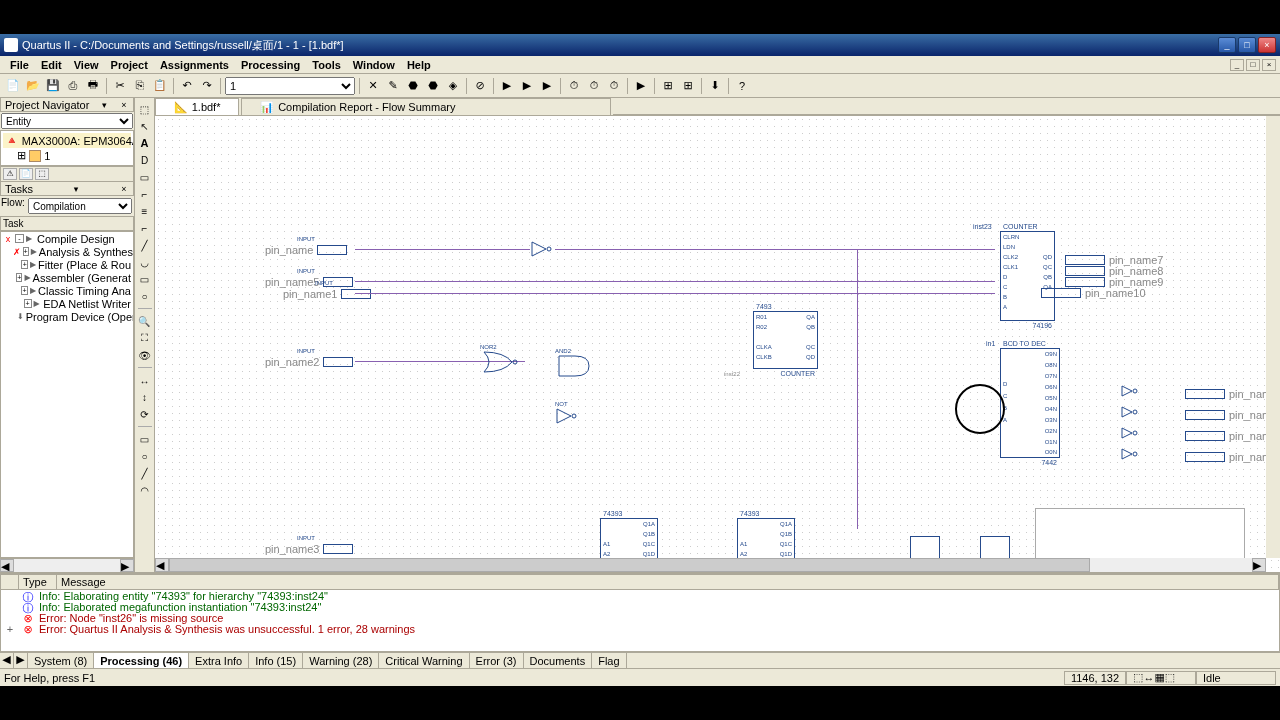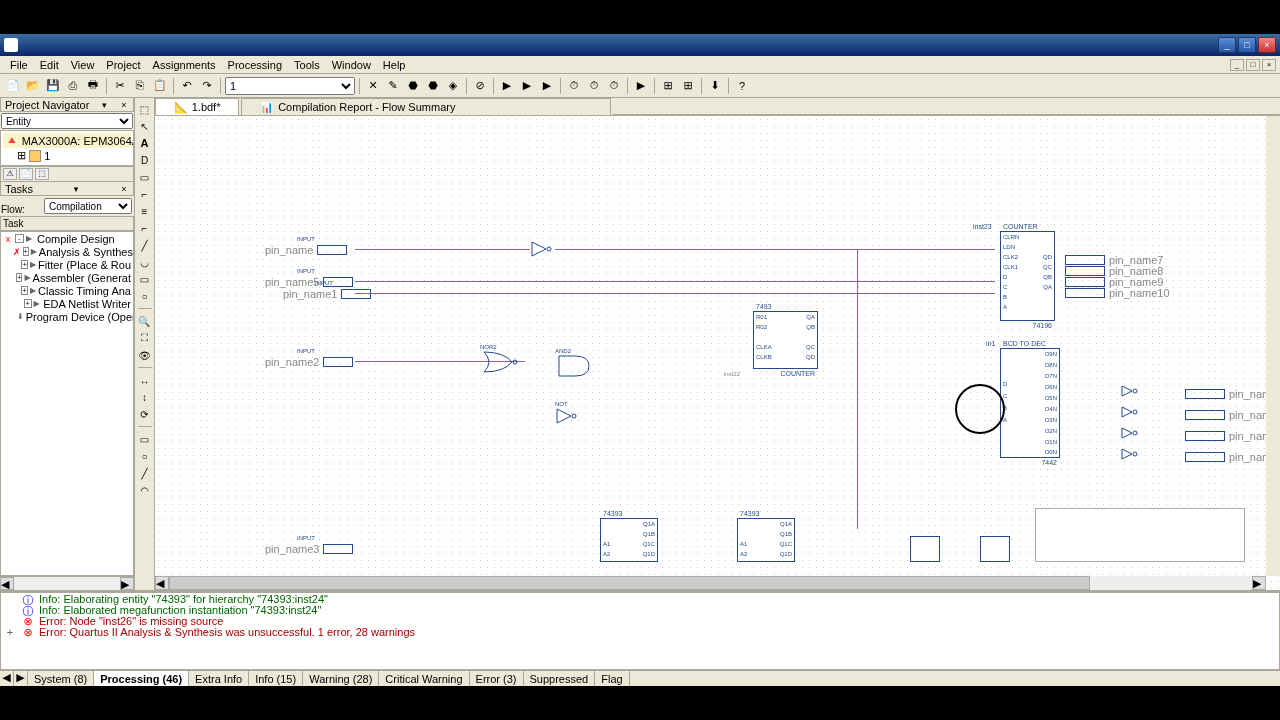--- a/index.html
+++ b/index.html
@@ -4,21 +4,21 @@
 <style>
 * { margin: 0; padding: 0; box-sizing: border-box; font-family: Tahoma, sans-serif; font-size: 11px; }
 body { background: #000; width: 1280px; height: 720px; overflow: hidden; }
 .app { position: absolute; top: 34px; left: 0; width: 1280px; height: 652px; background: #ece9d8; display: flex; flex-direction: column; }
 .titlebar { height: 22px; background: linear-gradient(to bottom, #3a6ea5, #0a246a); color: white; display: flex; align-items: center; padding: 0 4px; font-size: 11px; }
 .titlebar .icon { width: 14px; height: 14px; background: #fff; border-radius: 2px; margin-right: 4px; }
 .titlebar .spacer { flex: 1; }
 .titlebar .winbtn { width: 18px; height: 16px; margin-left: 2px; background: linear-gradient(#5a8cd6,#2858a8); border: 1px solid #1a3a6a; border-radius: 2px; display: flex; align-items: center; justify-content: center; color: white; font-size: 9px; cursor: pointer; }
 .titlebar .winbtn.close { background: linear-gradient(#e88,#c33); border-color: #822; }
 .menubar { height: 18px; background: #ece9d8; display: flex; align-items: center; padding: 0 4px; font-size: 11px; border-bottom: 1px solid #aca899; }
-.menubar span { padding: 1px 6px; cursor: pointer; }
+.menubar span { padding: 1px 6px; cursor: pointer; font-weight: bold; }
 .menubar .mdi { margin-left: auto; display: flex; }
 .menubar .mdi div { width: 14px; height: 12px; background: #ece9d8; border: 1px solid #aca899; margin-left: 2px; font-size: 8px; text-align: center; cursor: pointer; }
 .toolbar { height: 24px; background: #ece9d8; border-bottom: 1px solid #aca899; display: flex; align-items: center; padding: 0 4px; gap: 2px; }
 .toolbar .tbtn { width: 18px; height: 18px; border: 1px solid transparent; display: flex; align-items: center; justify-content: center; font-size: 11px; cursor: pointer; }
 .toolbar .sep { width: 1px; height: 16px; background: #aca899; margin: 0 2px; }
 .toolbar select { height: 18px; font-size: 11px; width: 130px; }
 .main { flex: 1; display: flex; overflow: hidden; }
 .left { width: 135px; display: flex; flex-direction: column; border-right: 1px solid #aca899; }
 .panel { background: #ece9d8; display: flex; flex-direction: column; }
 .panel-title { height: 14px; background: #ece9d8; border: 1px solid #aca899; border-top: none; padding: 0 4px; font-size: 10px; display: flex; align-items: center; }
@@ -86,20 +86,21 @@
 .status { height: 18px; background: #ece9d8; border-top: 1px solid #aca899; display: flex; align-items: center; font-size: 10px; padding: 0 4px; }
 .status .cell { border: 1px solid #aca899; padding: 0 6px; height: 14px; display:flex; align-items:center; }
 .status .spacer { flex: 1; }
 </style>
 </head>
 <body>
 
 <div class="app">
   <div class="titlebar">
     <div class="icon"></div>
+    <span>Quartus II - C:/Documents and Settings/russell/桌面/1 - 1 - [1.bdf*]</span>
     <div class="spacer"></div>
     <div class="winbtn">_</div>
     <div class="winbtn">□</div>
     <div class="winbtn close">×</div>
   </div>
 
   <div class="menubar">
     <span>File</span>
     <span>Edit</span>
     <span>View</span>
@@ -183,21 +184,21 @@
           <div class="sb">📄</div>
           <div class="sb">⬚</div>
         </div>
       </div>
       <div class="panel" style="flex:1">
         <div class="panel-title">
           <span>Tasks</span>
           <div class="pbtn">▾</div>
           <div class="pbtn">×</div>
         </div>
-        <div style="display:flex;align-items:flex-end;gap:18px;padding:1px">
+        <div style="display:flex;align-items:flex-start;gap:2px;padding:1px">
           <span style="font-size:10px">Flow:</span>
           <select style="flex:1"><option>Compilation</option></select>
         </div>
         <div style="background:#ece9d8;border:1px solid #aca899;font-size:10px;padding:1px 2px">Task</div>
         <div class="tasks-tree">
           <div class="task-row">
               <span class="st">x</span>
               <span class="exp">-</span>
               <span class="ply">▶</span>
               <span>Compile Design</span>
@@ -363,21 +364,21 @@
                 <span style="margin-left:4px;color:#888">pin_name7</span>
               </div>
             <div class="spin" style="top:149px;left:910px">
                 <div class="sym" style="width:40px"></div>
                 <span style="margin-left:4px;color:#888">pin_name8</span>
               </div>
             <div class="spin" style="top:160px;left:910px">
                 <div class="sym" style="width:40px"></div>
                 <span style="margin-left:4px;color:#888">pin_name9</span>
               </div>
-            <div class="spin" style="top:171px;left:910px">
+            <div class="spin" style="top:171px;left:886px">
                 <div class="sym" style="width:40px"></div>
                 <span style="margin-left:4px;color:#888">pin_name10</span>
               </div>
 
             <div class="sblock" style="top:232px;left:845px;width:60px;height:110px">
               <div class="hdr">BCD TO DEC</div>
               <div class="hdr" style="left:-15px">in1</div>
               <div class="ftr">7442</div>
               <div class="pin" style="top:32px;left:2px">D</div>
               <div class="pin" style="top:44px;left:2px">C</div>
@@ -490,20 +491,25 @@
               <div class="thumb"></div>
             </div>
             <div class="arr">▶</div>
         </div>
       </div>
     </div>
   </div>
 
   <div class="bottom">
     <div class="msg-wrap">
+      <div class="msg-hdr">
+        <div style="width:18px"></div>
+        <div style="width:38px">Type</div>
+        <div style="flex:1">Message</div>
+      </div>
       <div>
         <div class="msg-row">
             <span class="pfx"></span>
             <span class="ic i">ⓘ</span>
             <span class="txt info">Info: Elaborating entity "74393" for hierarchy "74393:inst24"</span>
           </div>
         <div class="msg-row">
             <span class="pfx"></span>
             <span class="ic i">ⓘ</span>
             <span class="txt info">Info: Elaborated megafunction instantiation "74393:inst24"</span>
@@ -524,18 +530,25 @@
     <div class="msg-tabs">
       <div class="arr">◀</div>
       <div class="arr">▶</div>
       <div class="mt">System (8)</div>
       <div class="mt active">Processing (46)</div>
       <div class="mt">Extra Info</div>
       <div class="mt">Info (15)</div>
       <div class="mt">Warning (28)</div>
       <div class="mt">Critical Warning</div>
       <div class="mt">Error (3)</div>
-      <div class="mt">Suppressed</div>
+      <div class="mt">Documents</div>
       <div class="mt">Flag</div>
     </div>
   </div>
 
+  <div class="status">
+    <span>For Help, press F1</span>
+    <div class="spacer"></div>
+    <div class="cell">1146, 132</div>
+    <div class="cell" style="width:70px">⬚↔▦⬚</div>
+    <div class="cell" style="width:80px">Idle</div>
+  </div>
 </div>
 
 </body></html>

